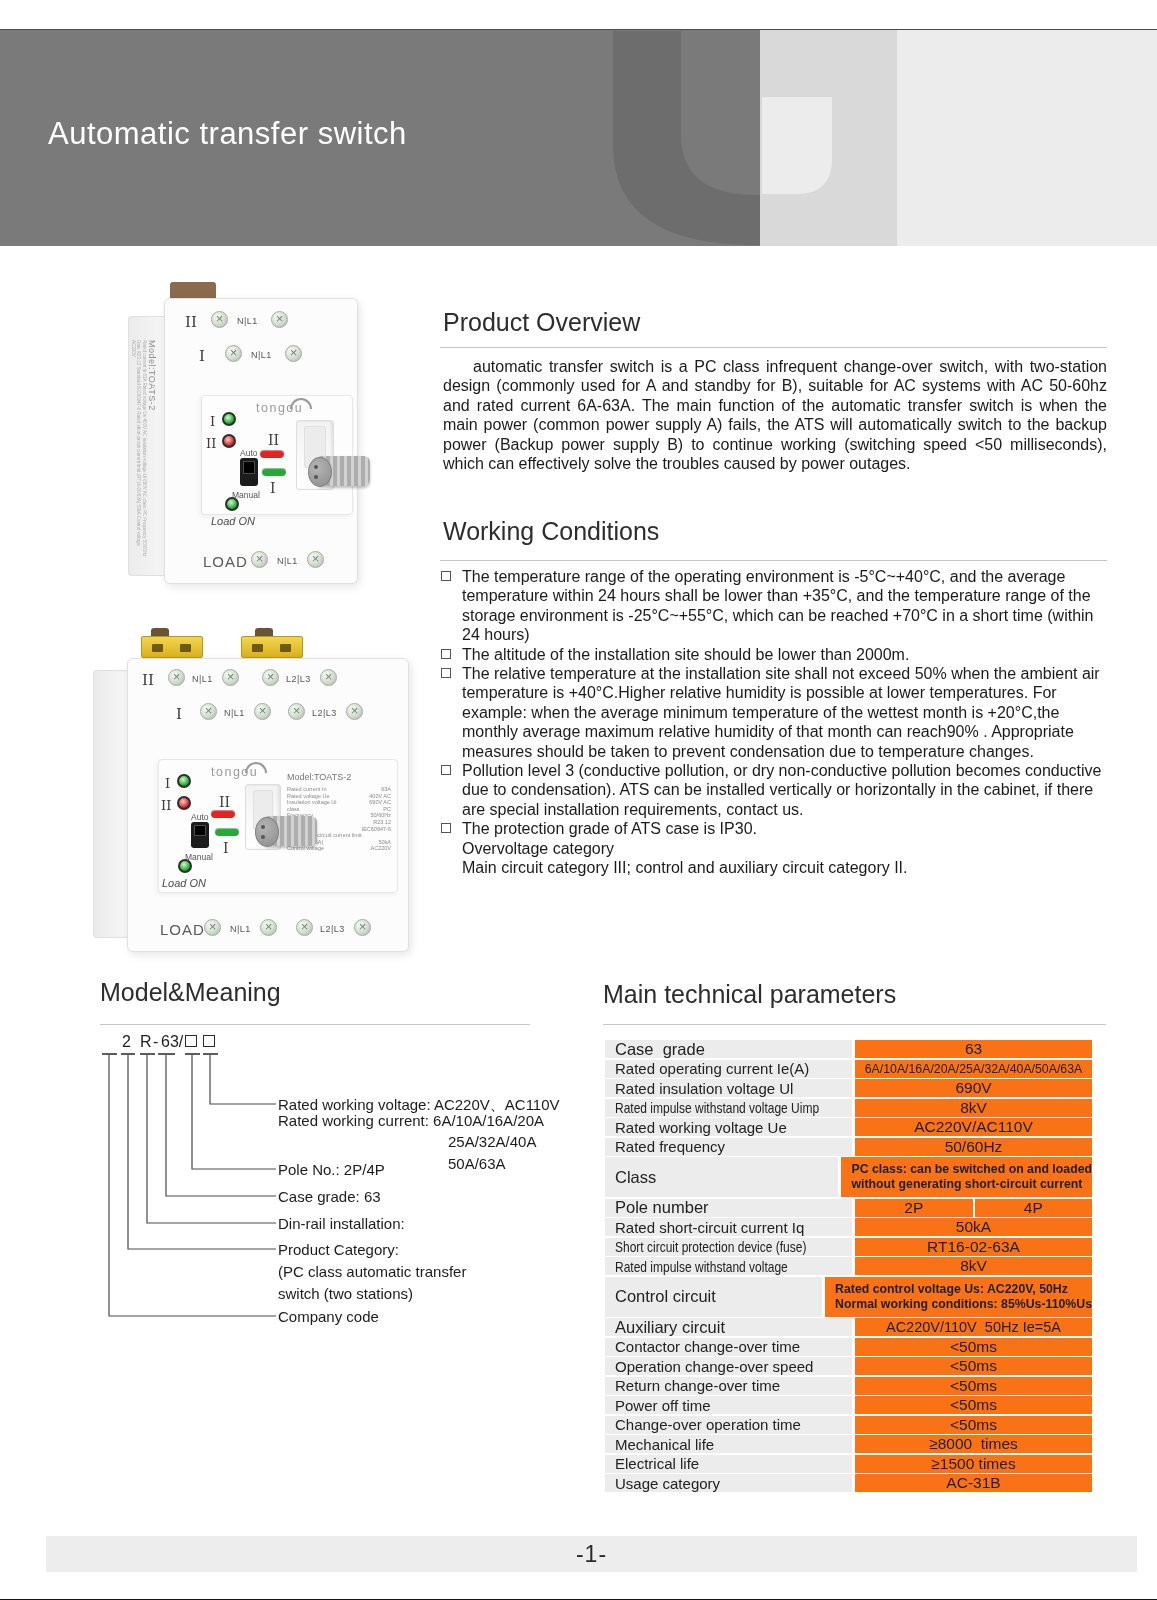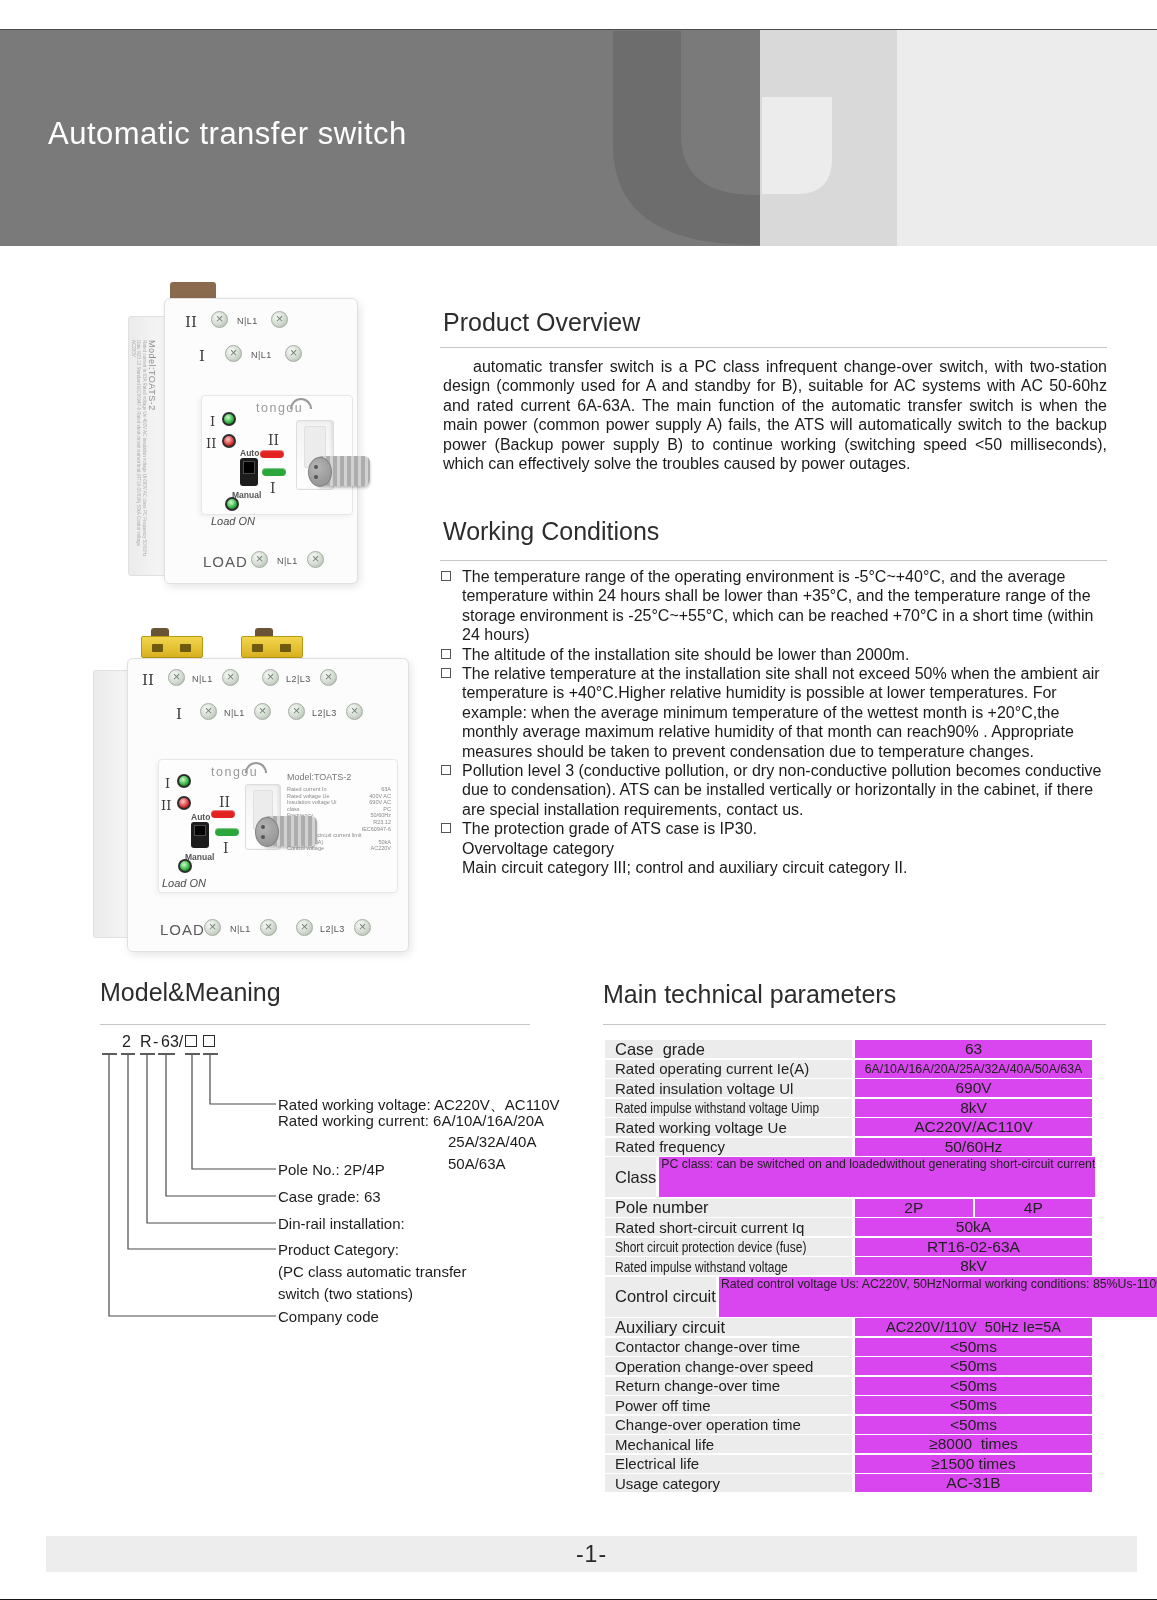--- a/index.html
+++ b/index.html
@@ -30,28 +30,28 @@
   .m-lines{position:absolute;left:0;top:0;}
   .code-char{position:absolute;font-size:16px;color:#222;}
   .code-sq{position:absolute;width:12px;height:12px;border:1.6px solid #2a2a2a;box-sizing:border-box;background:#fff;}
   .m-label{position:absolute;font-size:15px;color:#1c1c1c;white-space:nowrap;}
 
   
   .ptable{position:absolute;left:605px;top:1024px;width:487px;}
   .prow{display:flex;margin-bottom:1.5px;}
   .pl{width:247px;margin-right:3px;background:#ececec;height:18px;display:flex;align-items:center;
       padding-left:10px;box-sizing:border-box;font-size:15px;color:#222;white-space:pre;overflow:visible;}
-  .pv{flex:1;background:#d946ef;height:18px;display:flex;align-items:center;justify-content:center;
+  .pv{flex:1;background:#f97316;height:18px;display:flex;align-items:center;justify-content:center;
       font-size:15.5px;color:#222;white-space:pre;}
   .lblg .pl{font-size:16.5px;}
   .cond .pl span{display:inline-block;transform:scaleX(.8);transform-origin:left center;}
   .v-sm .pv{font-size:12.3px;}
   .v-md .pv{font-size:14.5px;}
   .tall .pl,.tall .pv{height:40px;}
-  .pv-lines{flex-direction:row;align-items:flex-start;justify-content:center;padding-left:2px;font-size:12.3px;line-height:15px;box-sizing:border-box;}
+  .pv-lines{flex-direction:column;align-items:flex-start;justify-content:center;padding-left:10px;font-size:12.3px;line-height:15px;box-sizing:border-box;font-weight:bold;}
   .pv-split{padding:0;}
   .half{flex:1;display:flex;align-items:center;justify-content:center;height:100%;}
   .h2nd{border-left:2px solid #ffffff;}
 
   
   .footer-bar{position:absolute;left:46px;top:1520px;width:1091px;height:36px;background:#ededed;}
   .footer-num{width:100%;text-align:center;line-height:36px;font-size:23px;color:#2a2a2a;letter-spacing:1px;}
   .bottom-line{position:absolute;left:0;top:1583px;width:1157px;height:3px;background:#151515;}
 
   
@@ -84,21 +84,21 @@
   .knob{position:absolute;background:repeating-linear-gradient(90deg,#d2d2d2 0 3px,#adadad 3px 7px);
         border-radius:6px;box-shadow:0 2px 3px rgba(0,0,0,.25);}
   .knob-face{position:absolute;border-radius:50%;background:radial-gradient(circle at 35% 35%,#b5b5b5,#8c8c8c);border:1px solid #7f7f7f;}
   .knob-face::before,.knob-face::after{content:"";position:absolute;width:4px;height:4px;border-radius:50%;background:#555;}
   .knob-face::before{left:5px;top:7px;} .knob-face::after{left:5px;bottom:7px;}
   .brand{position:absolute;font-size:12.5px;color:#9a9a9a;letter-spacing:1.5px;font-weight:500;}
   .brand-arc{position:absolute;width:22px;height:11px;border:2px solid #9a9a9a;border-bottom:none;border-radius:12px 12px 0 0;box-sizing:border-box;}
   .termlbl{position:absolute;font-size:9px;color:#555;letter-spacing:.5px;white-space:pre;}
   .loadlbl{position:absolute;font-size:15px;color:#5a5a5a;letter-spacing:1px;}
   .loadon{position:absolute;font-style:italic;font-size:11px;color:#4a4a4a;white-space:pre;}
-  .automan{position:absolute;font-size:8.5px;color:#555;font-weight:bold;}
+  .automan{position:absolute;font-size:8.5px;color:#555;}
   .model-lbl-sm{position:absolute;font-size:9px;color:#777;white-space:pre;}
   .spec-block{position:absolute;}
   .spec-row{display:flex;justify-content:space-between;font-size:5.5px;line-height:6.6px;color:#8a8a8a;white-space:pre;}
 </style>
 </head>
 <body>
 
 <div class="page">
 
   <div class="header">

